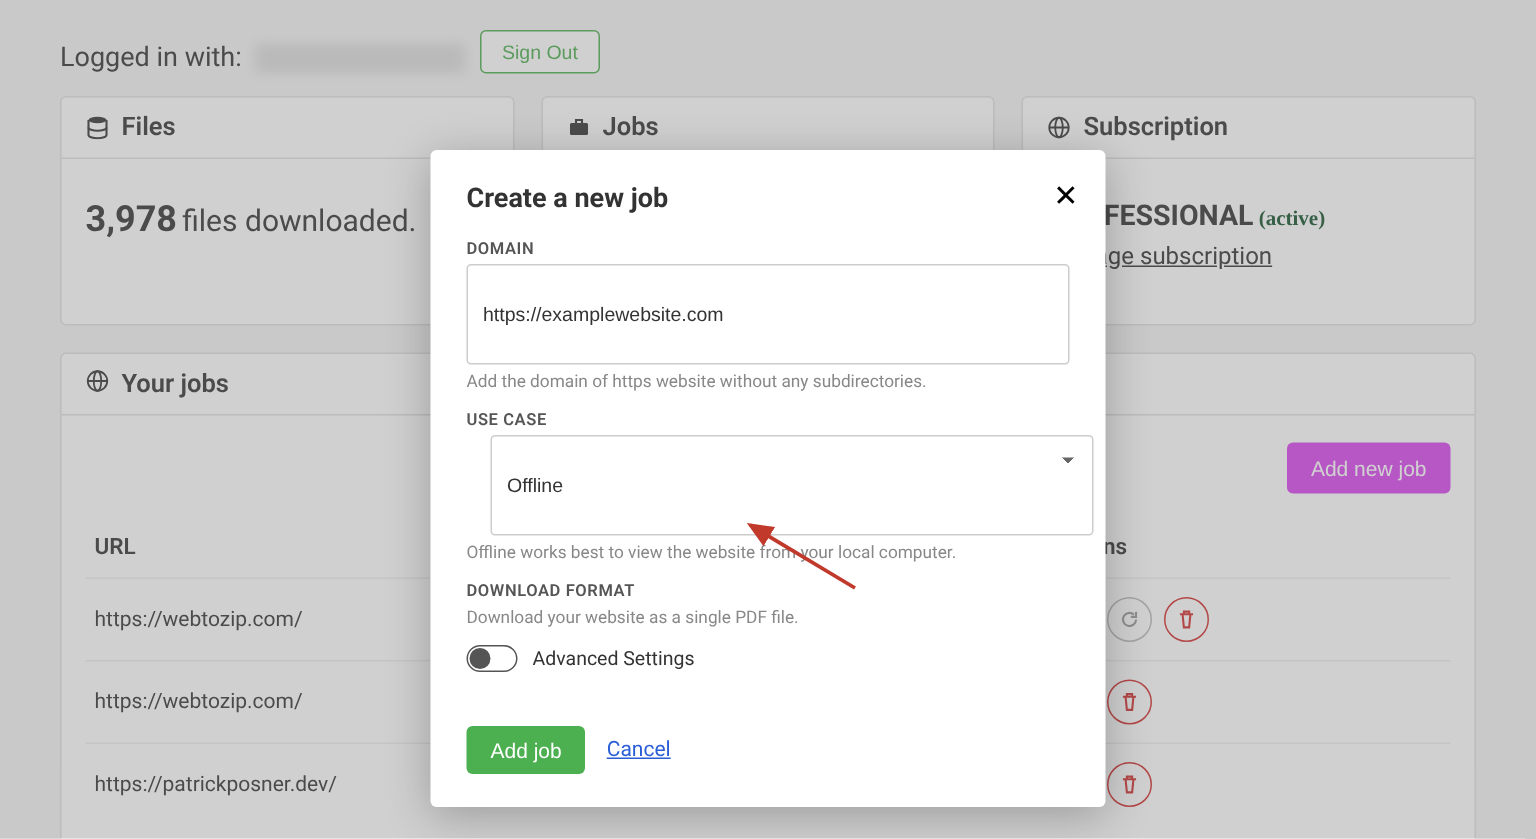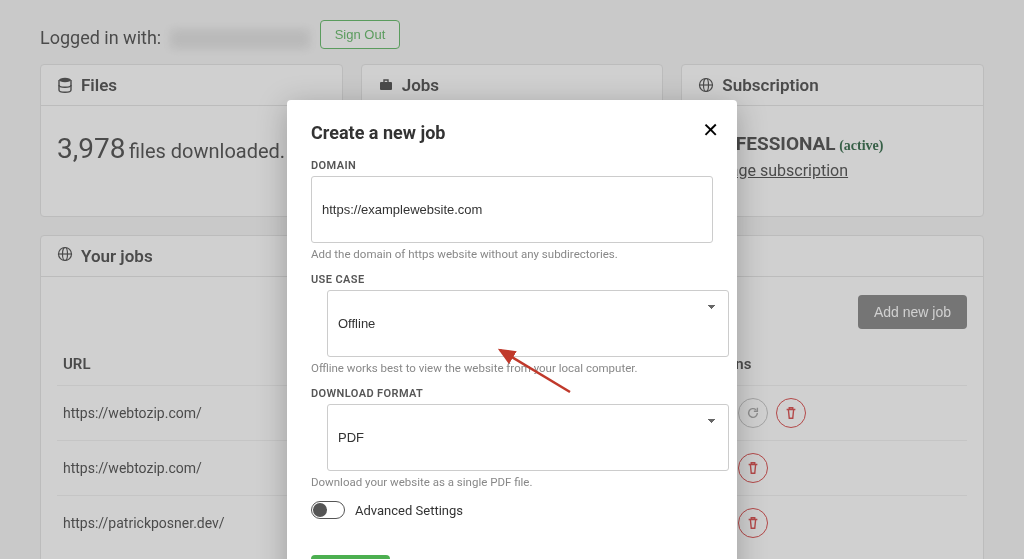--- a/index.html
+++ b/index.html
@@ -63,22 +63,22 @@
     font-size: 17px;
     display: flex;
     align-items: center;
     gap: 8px;
   }
   .card-body {
     padding: 26px 16px;
     min-height: 110px;
   }
   .files-num {
-    font-size: 28px;
-    font-weight: 400;
+    font-size: 24px;
+    font-weight: 700;
   }
   .files-rest {
     font-size: 20px;
     font-weight: 400;
   }
   .plan {
     font-size: 19px;
     font-weight: 700;
   }
   .plan-active {
@@ -109,21 +109,21 @@
   }
   .jobs-body {
     padding: 18px 16px 8px;
   }
   .jobs-top {
     display: flex;
     justify-content: flex-end;
     margin-bottom: 18px;
   }
   .add-new-job {
-    background: #737373;
+    background: #d946ef;
     color: #fff;
     border: none;
     padding: 9px 16px;
     border-radius: 4px;
     font-size: 14px;
     cursor: pointer;
   }
   table {
     width: 100%;
     border-collapse: collapse;
@@ -440,23 +440,20 @@
     <input class="form-input" value="https://examplewebsite.com" style="">
     <div class="hint">Add the domain of https website without any subdirectories.</div>
 
     <label class="form-label">USE CASE</label>
     <select class="form-select">
       <option>Offline</option>
     </select>
     <div class="hint">Offline works best to view the website from your local computer.</div>
 
     <label class="form-label">DOWNLOAD FORMAT</label>
-    <select class="form-select">
-      <option>PDF</option>
-    </select>
     <div class="hint">Download your website as a single PDF file.</div>
 
     <div class="toggle-row">
       <div class="toggle"></div>
       <span class="toggle-label">Advanced Settings</span>
     </div>
 
     <div class="modal-buttons">
       <button class="addjob-btn">Add job</button>
       <a class="cancel-link">Cancel</a>

